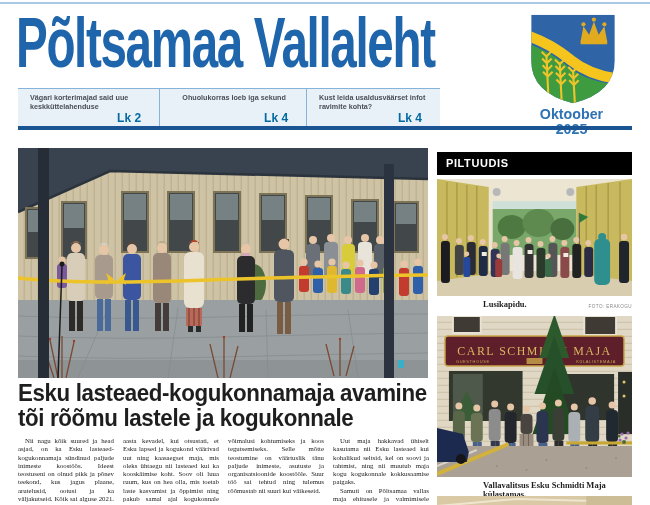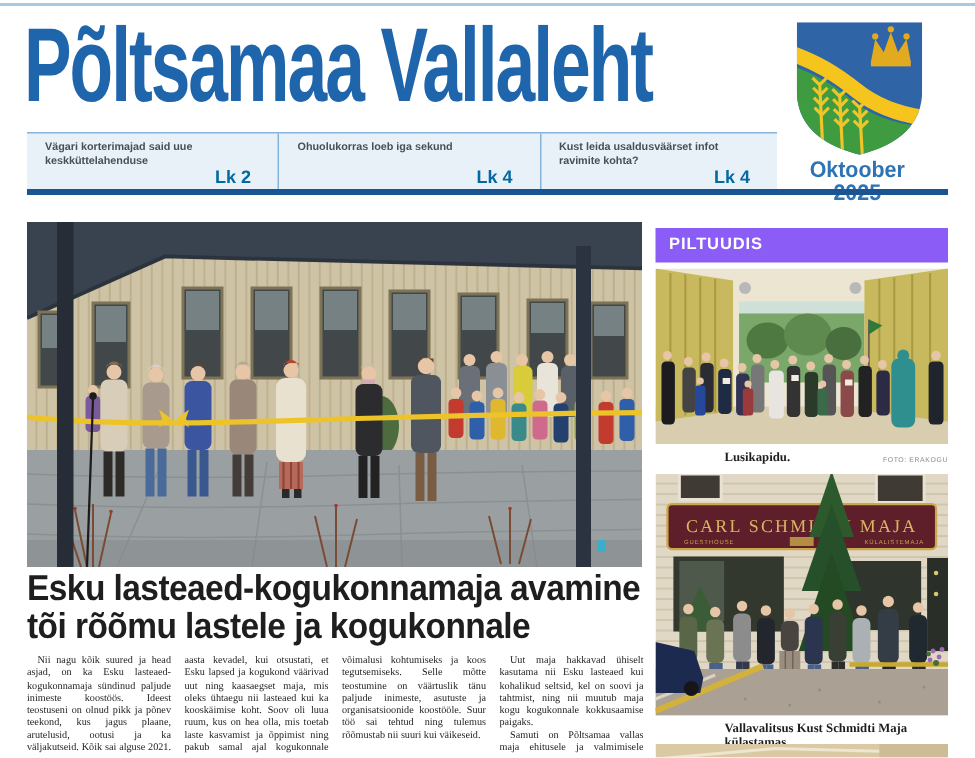--- a/index.html
+++ b/index.html
@@ -21,21 +21,21 @@
     transform:scaleX(.68); transform-origin:left top;
   }
   .issue-date {
     left:524px; top:106px; width:100px; text-align:center;
     font:600 15px/1 "Liberation Sans", sans-serif; color:#2e73b4;
     transform:scaleX(.95); transform-origin:left top;
   }
 
   
   .teaser-bar {
-    left:18px; top:88px; width:500px; height:38px;
+    left:18px; top:88px; width:422px; height:38px;
     background:#e8f1f8; border-top:1px solid #85b3d9;
     display:flex;
   }
   .teaser-cell { position:relative; height:100%; padding:4px 10px 2px 12px; }
   .teaser-cell + .teaser-cell { border-left:1px solid #85b3d9; }
   .teaser-text {
     font:700 7.2px/1.25 "Liberation Sans", sans-serif; color:#4a4f55;
   }
   .teaser-page {
     position:absolute; right:18px; bottom:2px;
@@ -56,21 +56,21 @@
   .article-body {
     left:18px; top:437px; width:411px; height:68px; overflow:hidden;
     column-count:4; column-gap:9px; column-fill:auto;
     font:6.8px/1.22 "Liberation Serif", serif; color:#222;
     text-align:justify;
   }
   .article-body p { text-indent:7px; }
 
   
   .sb-banner {
-    left:437px; top:152px; width:195px; height:23px; background:#8b5cf6;
+    left:437px; top:152px; width:195px; height:23px; background:#000000;
     color:#fff; font:700 11px/23px "Liberation Sans", sans-serif;
     letter-spacing:.6px; padding-left:9px;
   }
   .sb-photo1 { left:437px; top:179px; width:195px; height:117px; }
   .sb-cap-row1 { left:437px; top:300px; width:195px; height:12px; }
   .sb-caption {
     font:700 8.5px/1.1 "Liberation Serif", serif; color:#1e1e1e; float:left;padding-left:46px;
   }
   .sb-credit {
     float:right; font:400 4.6px/1.6 "Liberation Sans", sans-serif;
@@ -144,21 +144,21 @@
     </g>
   </svg>
 
   <div class="abs issue-date">Oktoober 2025</div>
 
   <div class="abs teaser-bar">
     <div class="teaser-cell" style="width:168px">
       <div class="teaser-text">Vägari korterimajad said uue keskküttelahenduse</div>
       <div class="teaser-page">Lk 2</div>
     </div>
-    <div class="teaser-cell" style="width:175px; ">
+    <div class="teaser-cell" style="width:175px; text-align:center">
       <div class="teaser-text">Ohuolukorras loeb iga sekund</div>
       <div class="teaser-page">Lk 4</div>
     </div>
     <div class="teaser-cell" style="width:159px">
       <div class="teaser-text">Kust leida usaldusväärset infot ravimite kohta?</div>
       <div class="teaser-page">Lk 4</div>
     </div>
   </div>
   <div class="abs thick-rule"></div>
 
@@ -590,21 +590,21 @@
         <circle cx="184" cy="124" r="1.6"></circle>
         <circle cx="192" cy="117" r="1.6"></circle>
       </g>
     <g fill="#4a6a3a">
         <circle cx="188" cy="126" r="2"></circle>
         <circle cx="183" cy="120" r="1.6"></circle>
       </g>
   </svg>
 
   <div class="abs sb-cap-row2">
-    <span class="sb-caption">Vallavalitsus Kust Schmidti Maja külastamas.</span>
+    <span class="sb-caption">Vallavalitsus Esku Schmidti Maja külastamas.</span>
   </div>
 
   <svg class="abs sb-photo3" viewBox="0 0 196 12" preserveAspectRatio="none">
     <rect width="196" height="12" fill="#d9c9a5"></rect>
     <path d="M0,10 L80,3 L196,6" stroke="#efe6cf" stroke-width="2" fill="none"></path>
     <rect x="150" width="46" height="12" fill="#cdbd97"></rect>
   </svg>
 
 </div>
 

